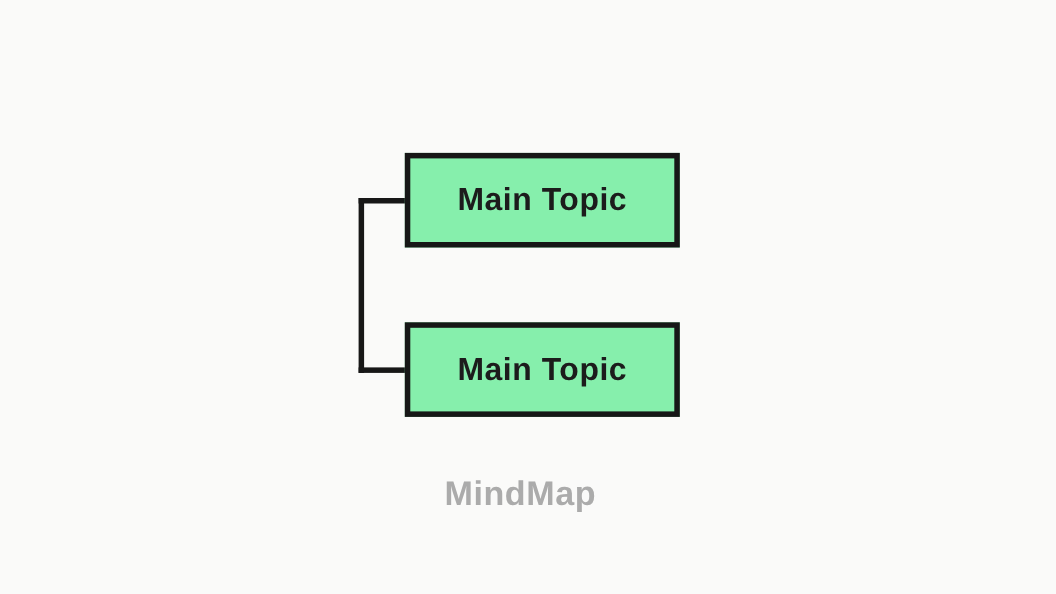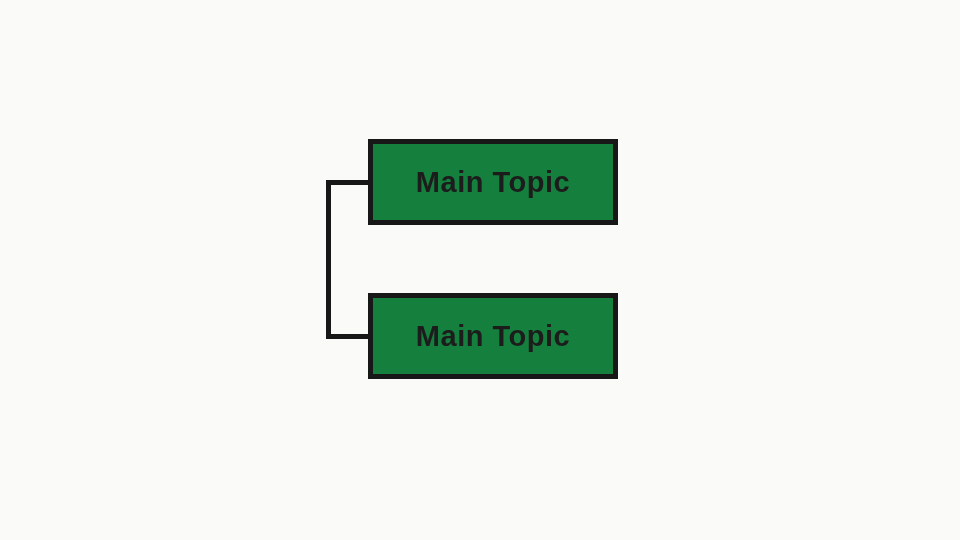--- a/index.html
+++ b/index.html
@@ -13,21 +13,21 @@
     height: 540px;
     background: #fafaf9;
     overflow: hidden;
   }
   .node {
     position: absolute;
     left: 368px;
     width: 250px;
     height: 86px;
     box-sizing: border-box;
-    background: #15803d;
+    background: #86efac;
     border: 5px solid #171717;
     display: flex;
     align-items: center;
     justify-content: center;
   }
   .node-1 { top: 139px; }
   .node-2 { top: 293px; }
   .node-label {
     font-size: 29px;
     font-weight: bold;
@@ -79,14 +79,15 @@
   <div class="connector-piece connector-bottom-branch"></div>
 
   <div class="node node-1">
     <span class="node-label">Main Topic</span>
   </div>
 
   <div class="node node-2">
     <span class="node-label">Main Topic</span>
   </div>
 
+  <div class="caption">MindMap</div>
 
 </div>
 
 </body></html>

